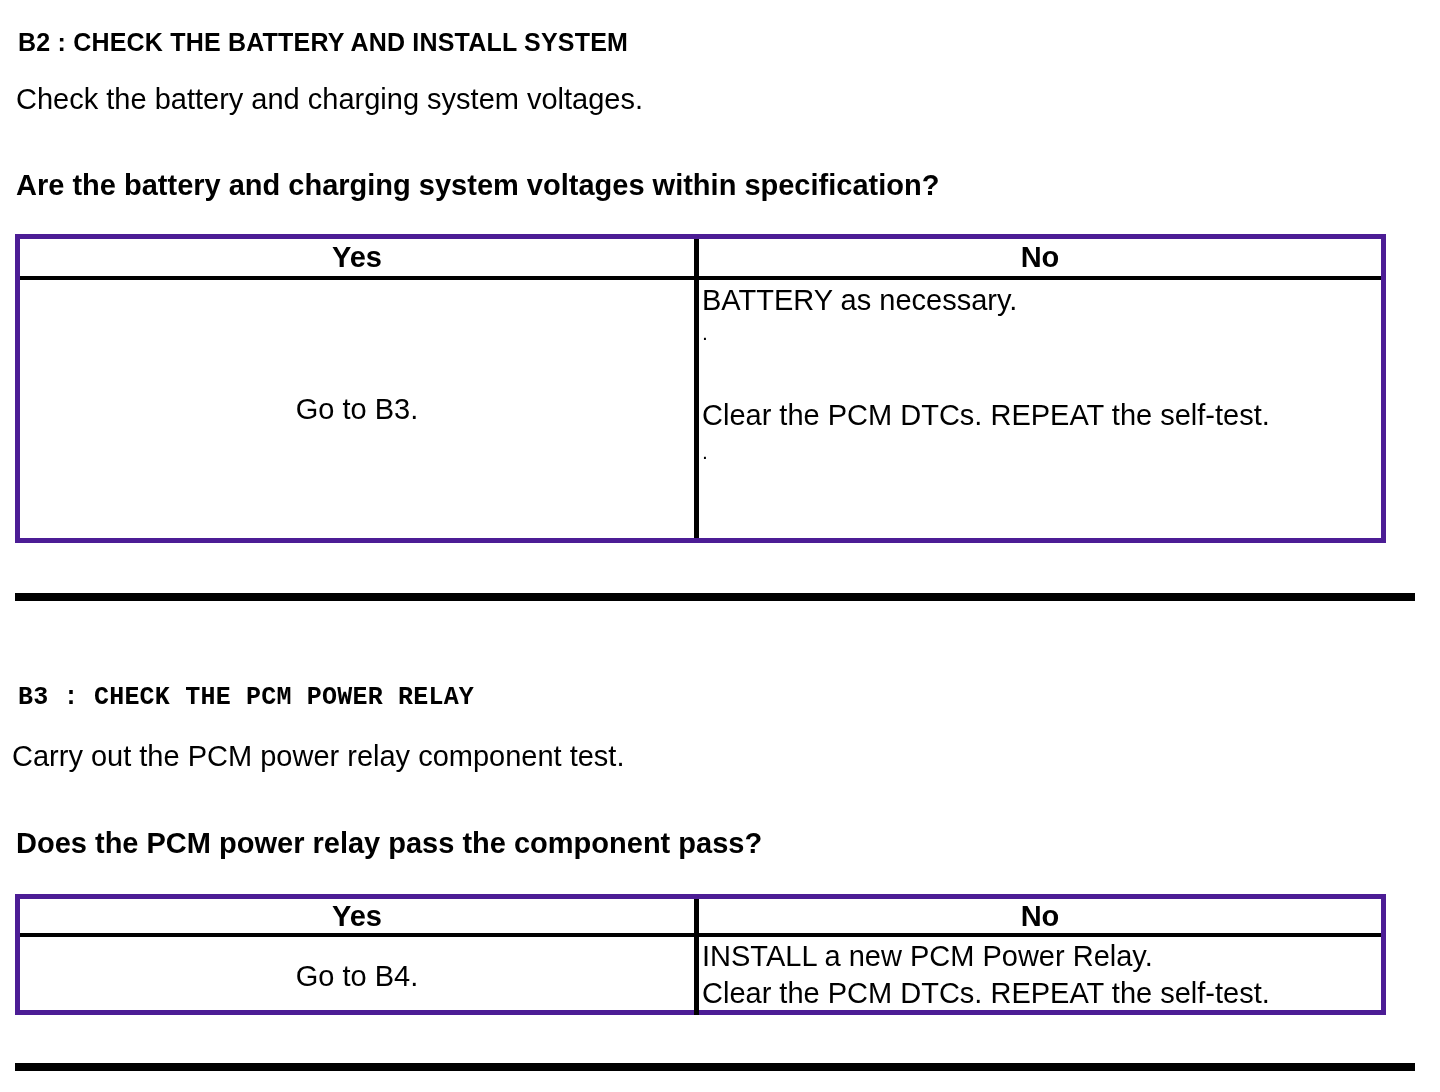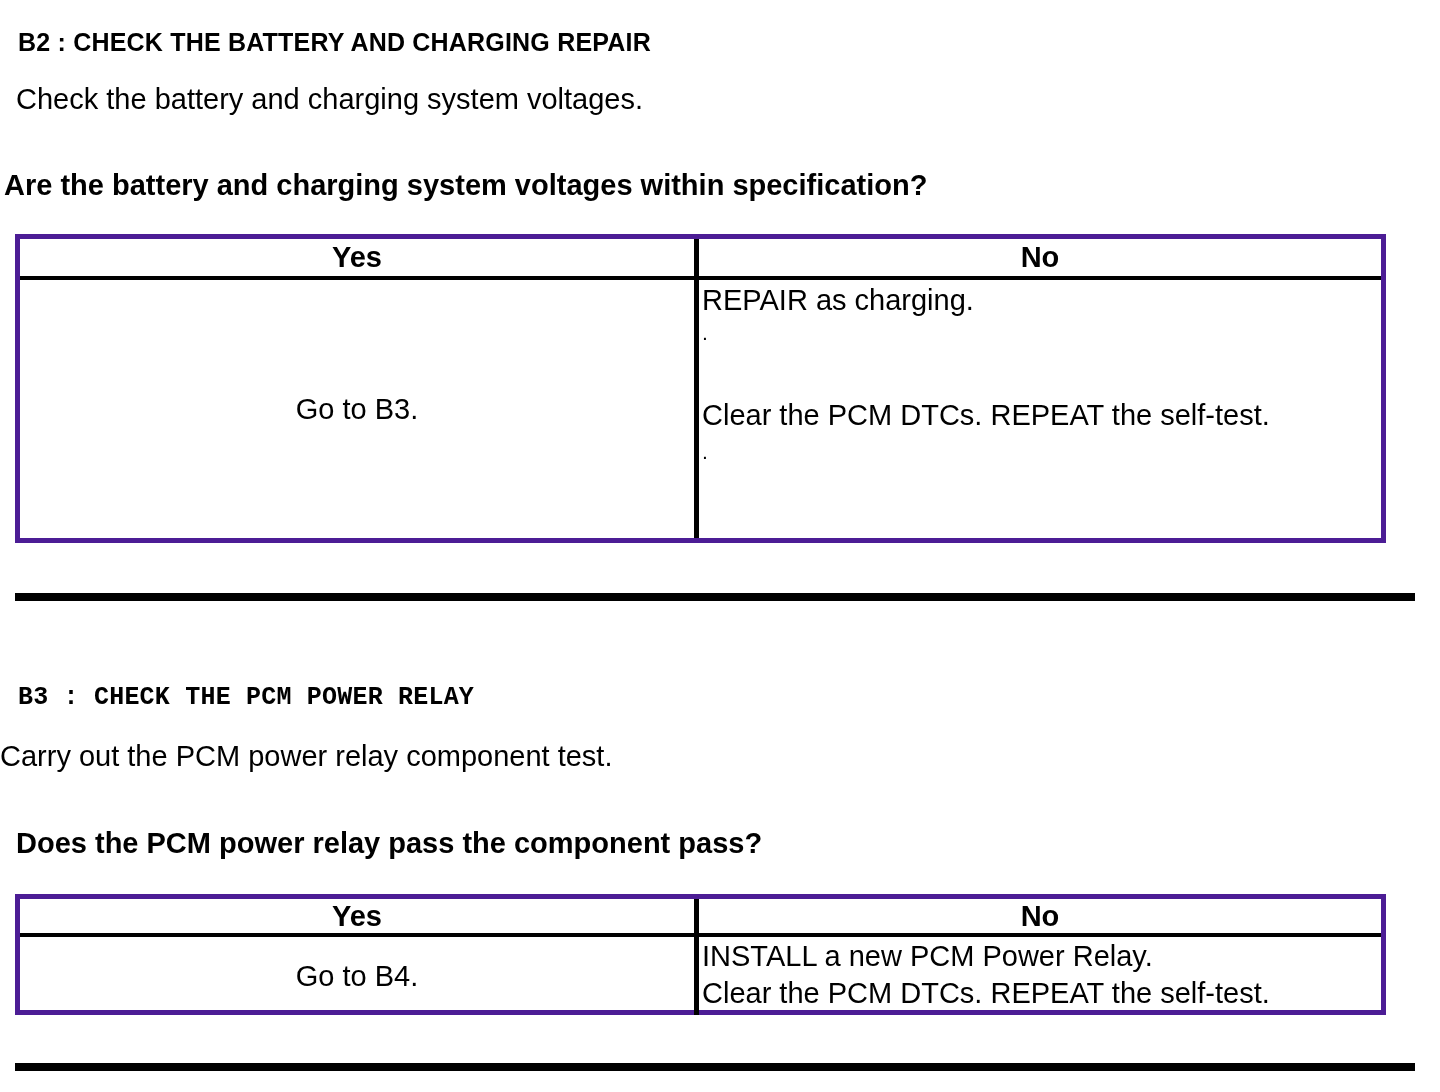--- a/index.html
+++ b/index.html
@@ -10,23 +10,23 @@
     font-family:"Liberation Sans","DejaVu Sans",sans-serif;
     overflow:hidden;
   }
   .abs{position:absolute;}
   .sec-title{font-size:25px;font-weight:bold;line-height:30px;letter-spacing:0.2px;}
   .body-text{font-size:29px;line-height:34px;}
   .question{font-size:29px;font-weight:bold;line-height:34px;}
 
   .pos-b2-title{left:18px;top:6px;}
   .pos-b2-instr{left:16px;top:53px;}
-  .pos-b2-question{left:4px;top:139px;}
+  .pos-b2-question{left:16px;top:139px;}
   .pos-b3-title{left:18px;top:662px;font-family:Liberation Mono, monospace;}
-  .pos-b3-instr{left:0;top:710px;}
+  .pos-b3-instr{left:12px;top:710px;}
   .pos-b3-question{left:16px;top:797px;}
 
   .dtable{
     position:absolute;
     border:5px solid #4c1d95;
     box-sizing:border-box;
     background:#fff;
   }
   .table-b2{left:15px;top:234px;width:1371px;height:309px;}
   .table-b3{left:15px;top:894px;width:1371px;height:121px;}
@@ -63,33 +63,33 @@
   .hrule{position:absolute;left:15px;width:1400px;height:8px;background:#000;}
   .hr1{top:593px;}
   .hr2{top:1063px;}
 </style>
 </head>
 <body>
 
 <div class="page">
 
   <section>
-    <h2 class="abs sec-title pos-b2-title">B2 : CHECK THE BATTERY AND CHARGING REPAIR</h2>
+    <h2 class="abs sec-title pos-b2-title">B2 : CHECK THE BATTERY AND INSTALL SYSTEM</h2>
     <p class="abs body-text pos-b2-instr">Check the battery and charging system voltages.</p>
     <p class="abs question pos-b2-question">Are the battery and charging system voltages within specification?</p>
 
     <div class="dtable table-b2">
       <div class="hrow">
         <div class="hcell col-left">Yes</div>
         <div class="hcell col-right">No</div>
       </div>
       <div class="brow">
         <div class="bcell col-left cell-center">Go to B3.</div>
         <div class="bcell col-right cell-rel">
-          <div class="b2-no-line1">REPAIR as charging.</div>
+          <div class="b2-no-line1">BATTERY as necessary.</div>
           <div class="stray-dot dot1">.</div>
           <div class="b2-no-line2">Clear the PCM DTCs. REPEAT the self-test.</div>
           <div class="stray-dot dot2">.</div>
         </div>
       </div>
     </div>
   </section>
 
   <div class="hrule hr1"></div>
 

